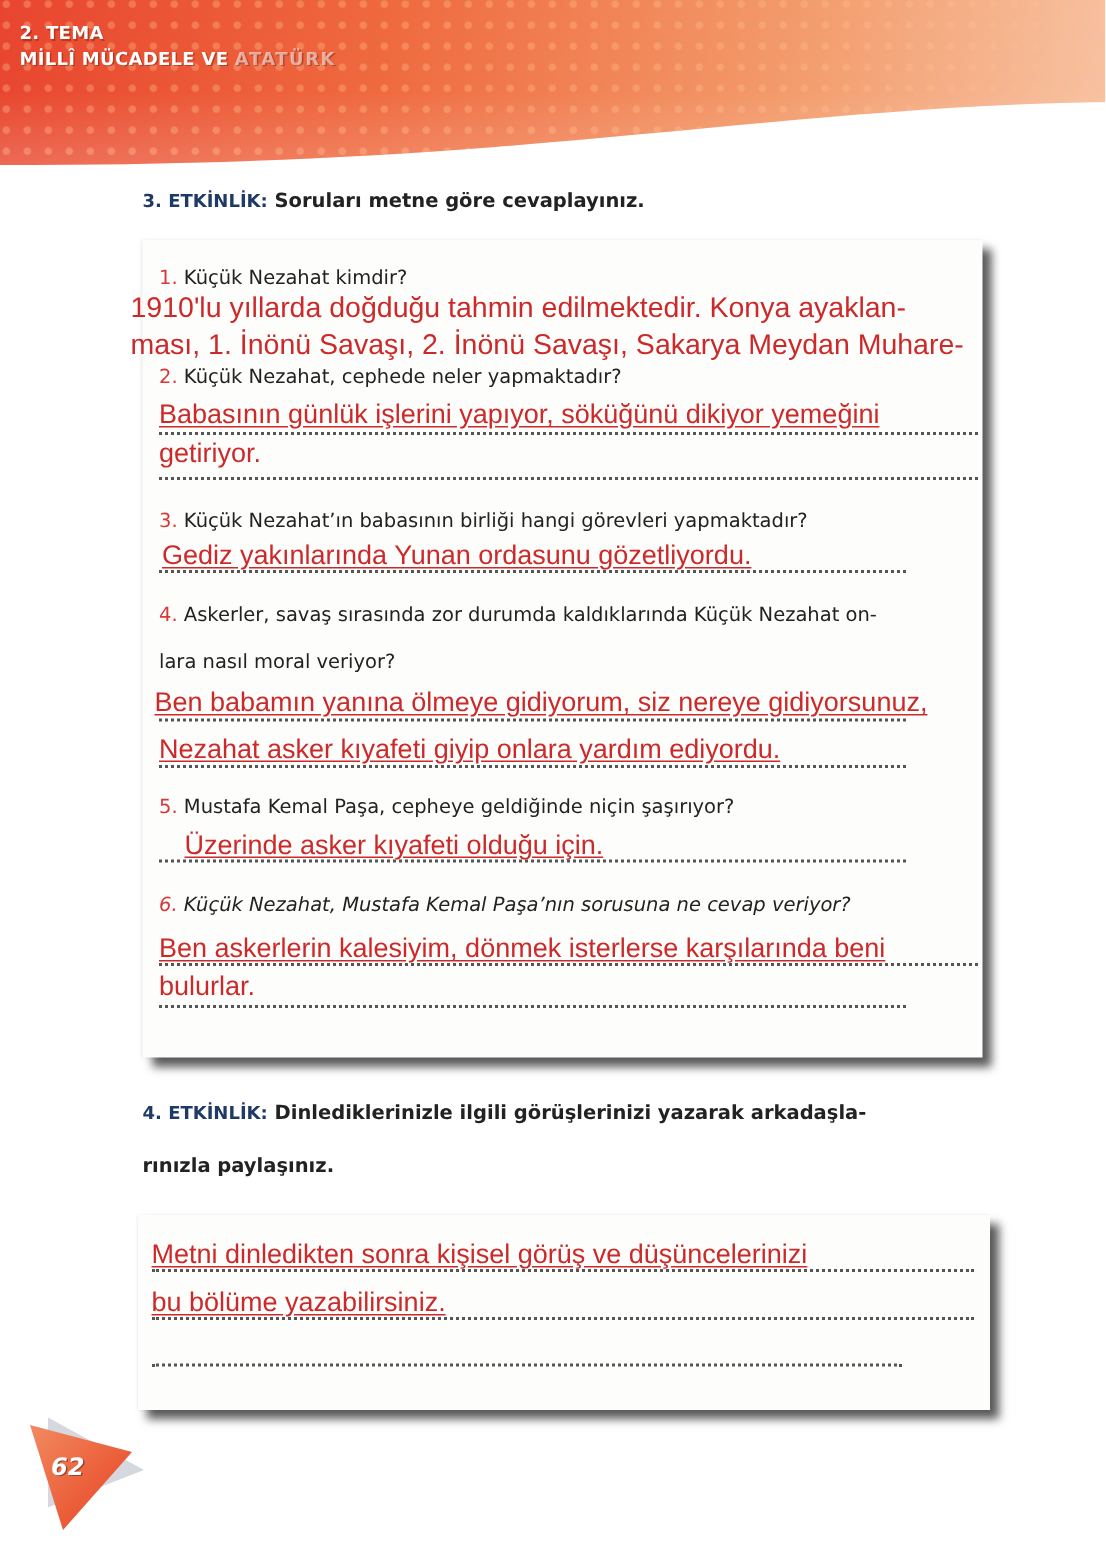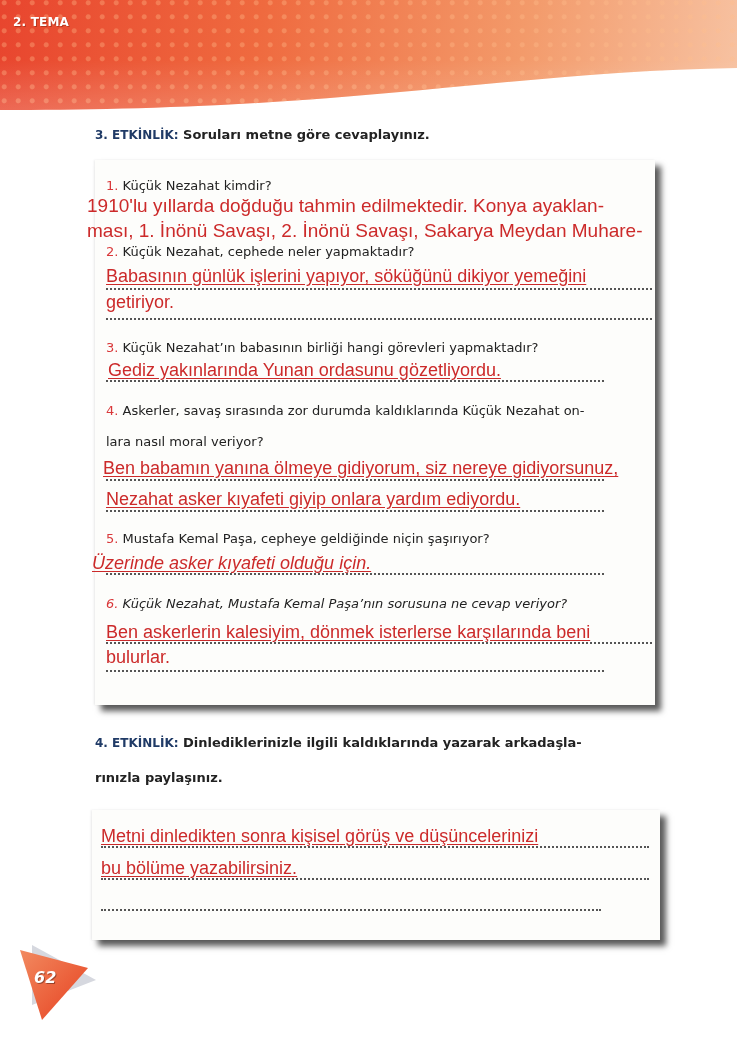--- a/index.html
+++ b/index.html
@@ -63,20 +63,21 @@
   }
 </style>
 </head>
 <body>
 
 <div class="header">
     <div class="wave"></div>
   </div>
 <div class="tema">
   <div>2. TEMA</div>
+  <div><span>MİLLÎ MÜCADELE VE</span> <span class="faded">ATATÜRK</span></div>
 </div>
 
 <div class="section-title" style="top:127px;">
   <span class="label">3. ETKİNLİK:</span>
   <span>Soruları metne göre cevaplayınız.</span>
 </div>
 
 <div class="card card1"></div>
 
 <div class="q" style="top:178px;"><span class="n">1.</span> <span>Küçük Nezahat kimdir?</span></div>
@@ -94,32 +95,32 @@
 <div class="dots" style="left:106px; top:380px; width:498px;"></div>
 
 <div class="q" style="top:403px;"><span class="n">4.</span> <span>Askerler, savaş sırasında zor durumda kaldıklarında Küçük Nezahat on-</span></div>
 <div class="q" style="top:434px;">lara nasıl moral veriyor?</div>
 <div class="ans ul" style="left:103px; top:458px;">Ben babamın yanına ölmeye gidiyorum, siz nereye gidiyorsunuz,</div>
 <div class="dots" style="left:106px; top:479px; width:498px;"></div>
 <div class="ans ul" style="left:106px; top:489px;">Nezahat asker kıyafeti giyip onlara yardım ediyordu.</div>
 <div class="dots" style="left:106px; top:510px; width:498px;"></div>
 
 <div class="q" style="top:531px;"><span class="n">5.</span> <span>Mustafa Kemal Paşa, cepheye geldiğinde niçin şaşırıyor?</span></div>
-<div class="ans ul" style="left:92px; top:553px;font-style:italic;">Üzerinde asker kıyafeti olduğu için.</div>
+<div class="ans ul" style="left:123px; top:553px;">Üzerinde asker kıyafeti olduğu için.</div>
 <div class="dots" style="left:106px; top:573px; width:498px;"></div>
 
 <div class="q" style="top:596px;font-style:italic;"><span class="n">6.</span> <span>Küçük Nezahat, Mustafa Kemal Paşa’nın sorusuna ne cevap veriyor?</span></div>
 <div class="ans ul" style="left:106px; top:622px;">Ben askerlerin kalesiyim, dönmek isterlerse karşılarında beni</div>
 <div class="dots" style="left:106px; top:642px; width:546px;"></div>
 <div class="ans" style="left:106px; top:647px;">bulurlar.</div>
 <div class="dots" style="left:106px; top:670px; width:498px;"></div>
 
 <div class="section-title" style="top:735px;">
   <span class="label">4. ETKİNLİK:</span>
-  <span>Dinlediklerinizle ilgili kaldıklarında yazarak arkadaşla-</span>
+  <span>Dinlediklerinizle ilgili görüşlerinizi yazarak arkadaşla-</span>
 </div>
 <div class="section-title" style="top:770px;">rınızla paylaşınız.</div>
 
 <div class="card card2"></div>
 <div class="ans ul" style="left:101px; top:826px;">Metni dinledikten sonra kişisel görüş ve düşüncelerinizi</div>
 <div class="dots" style="left:101px; top:846px; width:548px;"></div>
 <div class="ans ul" style="left:101px; top:858px;">bu bölüme yazabilirsiniz.</div>
 <div class="dots" style="left:101px; top:878px; width:548px;"></div>
 <div class="dots" style="left:101px; top:909px; width:500px;"></div>
 

